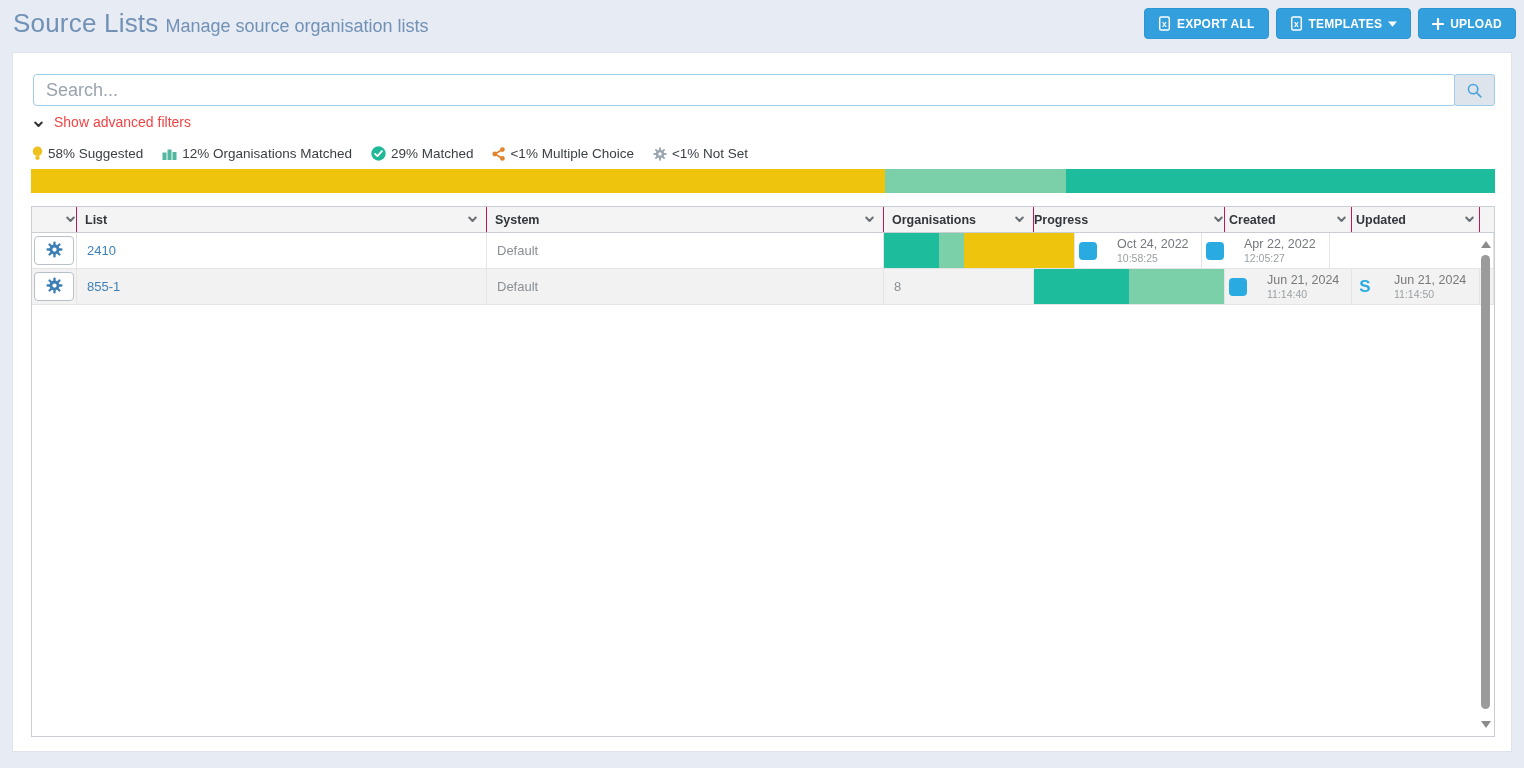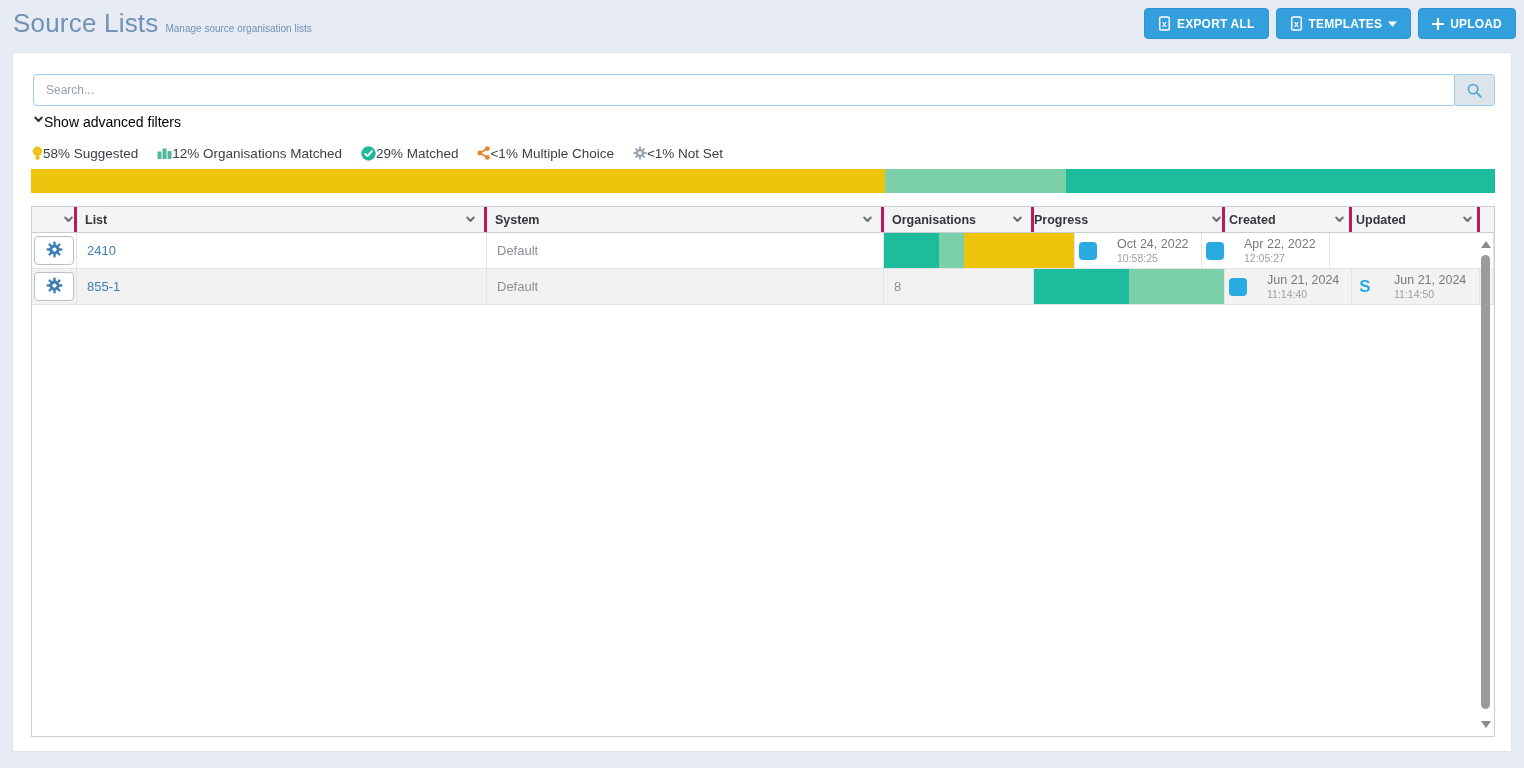--- a/index.html
+++ b/index.html
@@ -6,61 +6,61 @@
   html,body { width:1524px; height:768px; }
   body {
     position: relative;
     background: #e6ebf4;
     font-family: "Liberation Sans", sans-serif;
     overflow: hidden;
   }
   
   .title-wrap { position:absolute; left:13px; top:8px; color:#7191b5; white-space:nowrap; }
   .page-title { font-size:26px; font-weight:400; letter-spacing:0.2px; }
-  .page-subtitle { font-size:10px; margin-left:7px; }
+  .page-subtitle { font-size:18px; margin-left:7px; }
   .toolbar { position:absolute; right:8px; top:8px; display:flex; gap:7px; }
   .btn {
     background:#339fdc; color:#fff; font-family:inherit; font-weight:bold; font-size:12px;
     height:31px; display:flex; align-items:center; gap:6px; padding:0 13px;
     border-radius:4px; border:1px solid #2d95d1; cursor:pointer; letter-spacing:0.2px;
   }
   .bicon { display:flex; align-items:center; }
   
   .card { position:absolute; left:12px; right:12px; top:52px; bottom:16px;
           background:#fff; border:1px solid #dfe3ec; }
   
   .search-row { position:absolute; left:20px; right:16px; top:21px; height:32px; display:flex; }
   .search-input {
     flex:1; border:1px solid #9ecdec; border-radius:4px; padding:0 12px;
-    font-size:12px; color:#555; font-family:inherit; outline:none;
+    font-size:18px; color:#555; font-family:inherit; outline:none;
   }
   .search-input::placeholder { color:#9aa3ad; }
   .search-btn {
     width:41px; margin-left:-2px; background:#dde4ec; border:1px solid #9ecdec;
     border-radius:3px; display:flex; align-items:center; justify-content:center;
     color:#4aa3dc; cursor:pointer;
   }
-  .advanced { position:absolute; left:20px; top:61px; display:flex; align-items:flex-start; gap:0;
-              font-size:14px; color:#000000; cursor:pointer; }
+  .advanced { position:absolute; left:20px; top:61px; display:flex; align-items:flex-end; gap:10px;
+              font-size:14px; color:#ef4444; cursor:pointer; }
   .advanced .chev { display:flex; color:#333; }
   
   .legend { position:absolute; left:19px; top:93px; display:flex; gap:19px; align-items:center;
             font-size:13.5px; color:#3a3f44; }
-  .legend-item { display:flex; align-items:flex-start; }
+  .legend-item { display:flex; align-items:center; gap:5px; }
   .licon { display:flex; align-items:center; }
   
   .bigbar { position:absolute; left:18px; right:16px; top:116px; height:24px; display:flex;
             overflow:hidden; background:#eee; }
   .bigbar .seg { height:100%; }
   
   .table { position:absolute; left:18px; right:16px; top:153px; bottom:14px;
            border:1px solid #c9ced5; background:#fff; overflow:hidden; }
   .thead { display:flex; height:26px; background:#f4f4f4; border-bottom:1px solid #c9ced5; }
   .th { display:flex; align-items:center; justify-content:space-between; padding:0 8px;
-        font-size:12.5px; font-weight:bold; color:#33373b; border-right:3px solid #be185d;
+        font-size:12.5px; font-weight:bold; color:#33373b; border-right:1px solid #be185d;
         cursor:pointer; }
   .th .hchev { color:#6a6f75; display:flex; }
   .th:last-child, .c-gutter { border-right:none; }
   .tr { display:flex; height:36px; border-bottom:1px solid #e4e4e4; background:#fff; }
   .tr.stripe { background:#f2f2f2; }
   .td { display:flex; align-items:center; padding:0 10px; font-size:13px; color:#8a8f94;
         border-right:1px solid #e4e4e4; overflow:hidden; }
   .c-act{ width:45px; justify-content:center; padding:0; }
   .c-list{ width:410px; }
   .c-sys{ width:397px; }

